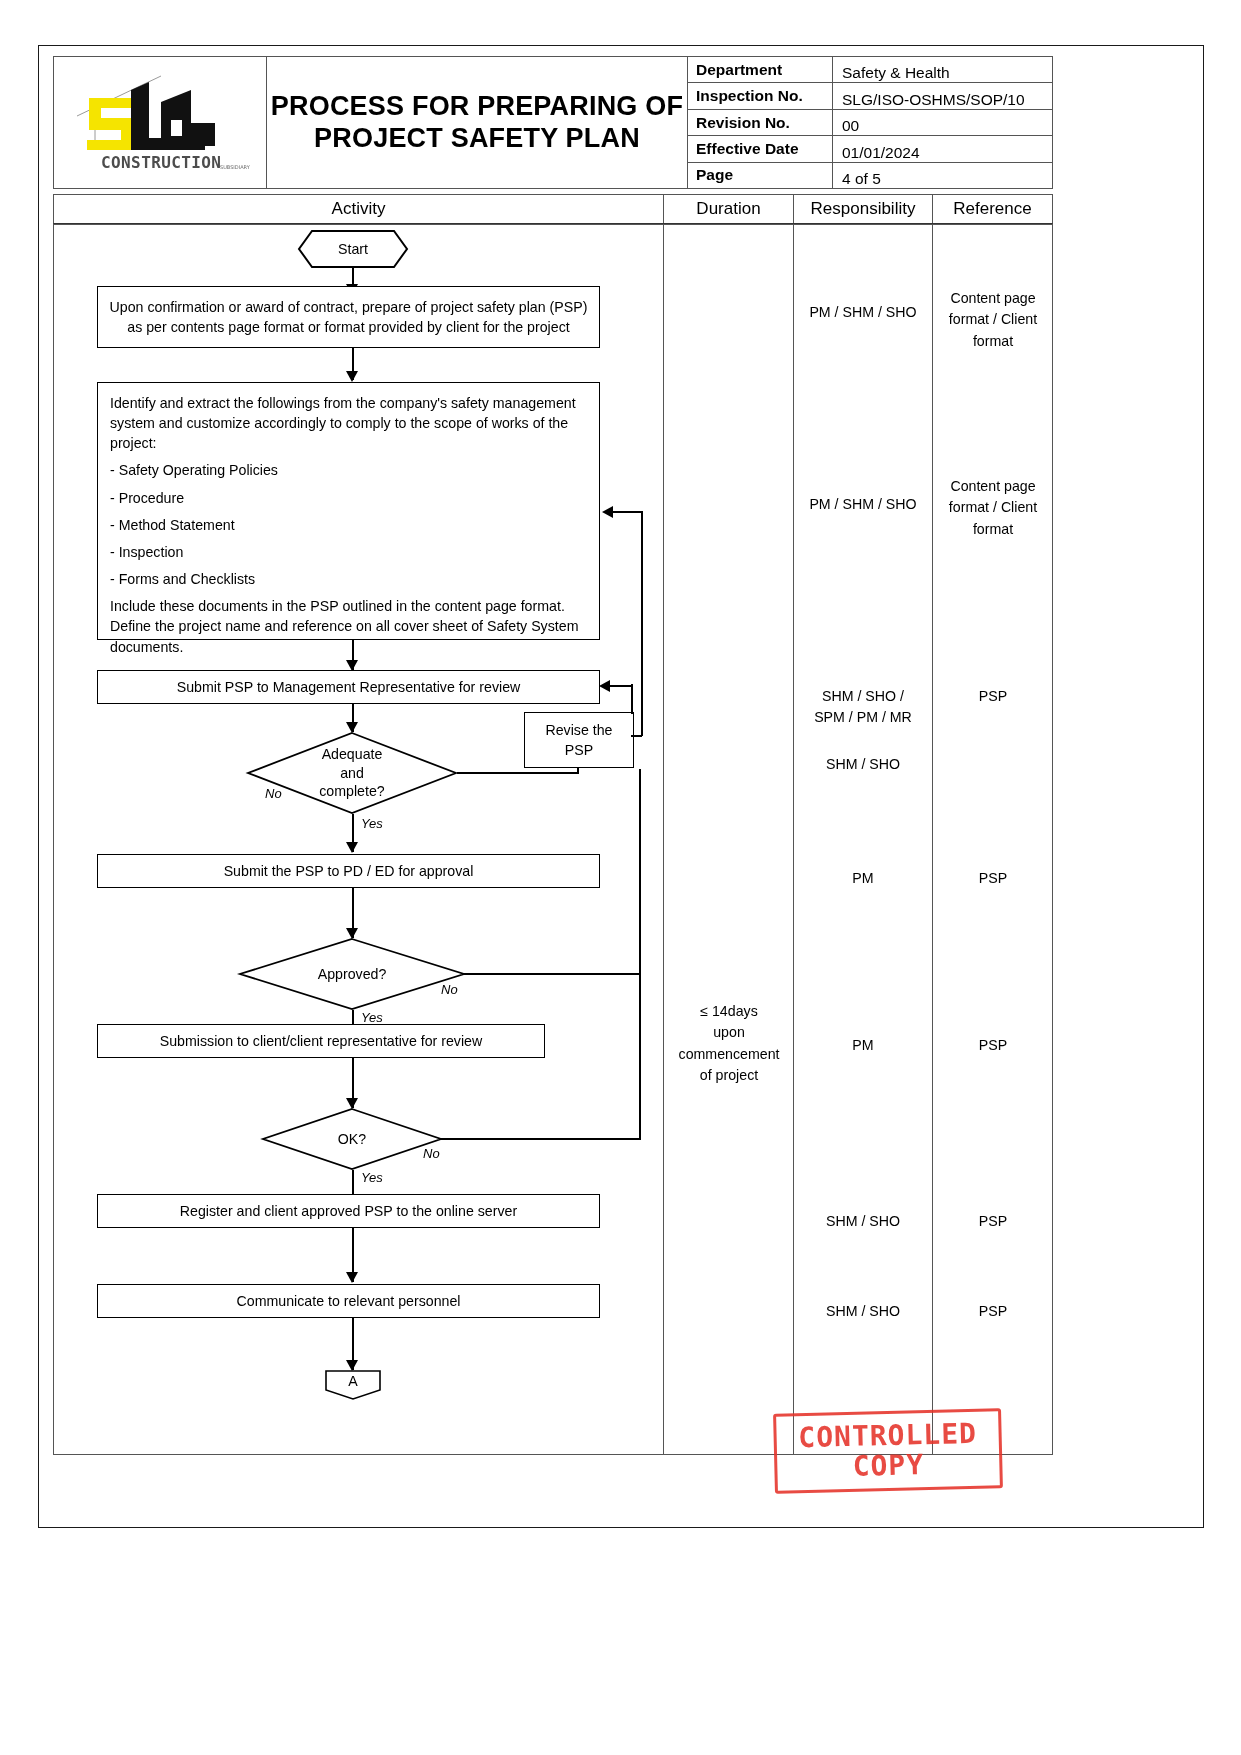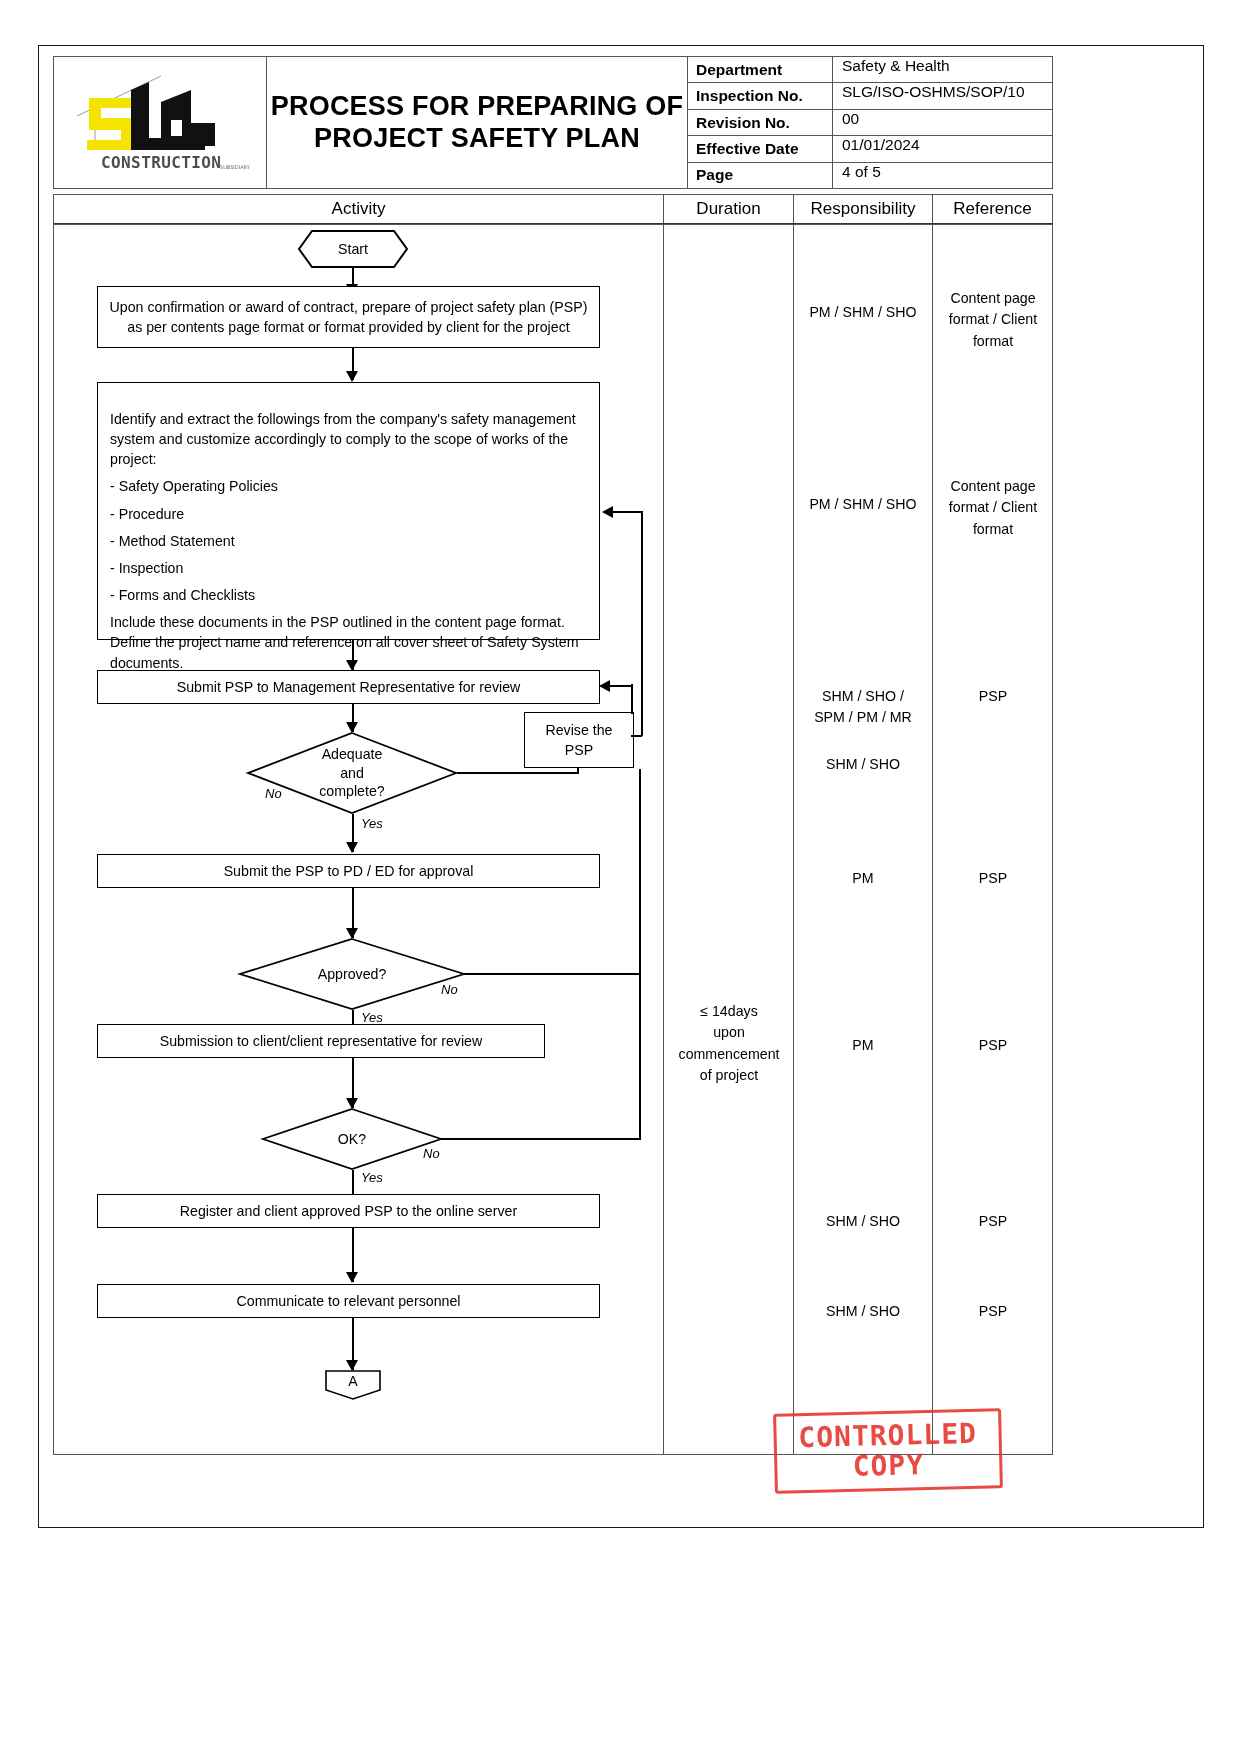--- a/index.html
+++ b/index.html
@@ -42,21 +42,21 @@
     font-size:27px; font-weight:bold; line-height:1.18;
     letter-spacing:.2px;
     font-family:"Liberation Sans", sans-serif;
   }
   .meta-table{
     width:365px;
     border-left:1px solid #555;
     display:flex; flex-direction:column;
   }
   .meta-row{
-    flex:1; display:flex; align-items:flex-start;
+    flex:1; display:flex; align-items:flex-end;
     border-bottom:1px solid #555;
   }
   .meta-row:last-child{ border-bottom:none; }
   .meta-key{
     width:145px; padding-left:8px;
     font-weight:bold; font-size:15.5px;
     border-right:1px solid #555; height:100%;
     display:flex; align-items:center;
   }
   .meta-val{
@@ -93,21 +93,21 @@
   }
   .node{
     position:absolute;
     border:1.6px solid #000;
     background:#fff;
     display:flex; align-items:center; justify-content:center;
     text-align:center;
     font-size:14.2px; line-height:1.42;
     padding:4px 8px;
   }
-  .node.left{ text-align:left; justify-content:flex-start; align-items:flex-start; padding:26px 12px; }
+  .node.left{ text-align:left; justify-content:flex-start; align-items:flex-start; padding:10px 12px; }
   .node-inner{ width:100%; }
   .node-inner p{ margin:0 0 7px 0; }
   .node-inner p:last-child{ margin-bottom:0; }
 
   
   .ln{ position:absolute; background:#000; }
   .vl{ width:2.2px; }
   .hl{ height:2.2px; }
   .arrow-d{
     position:absolute; width:0;height:0;

